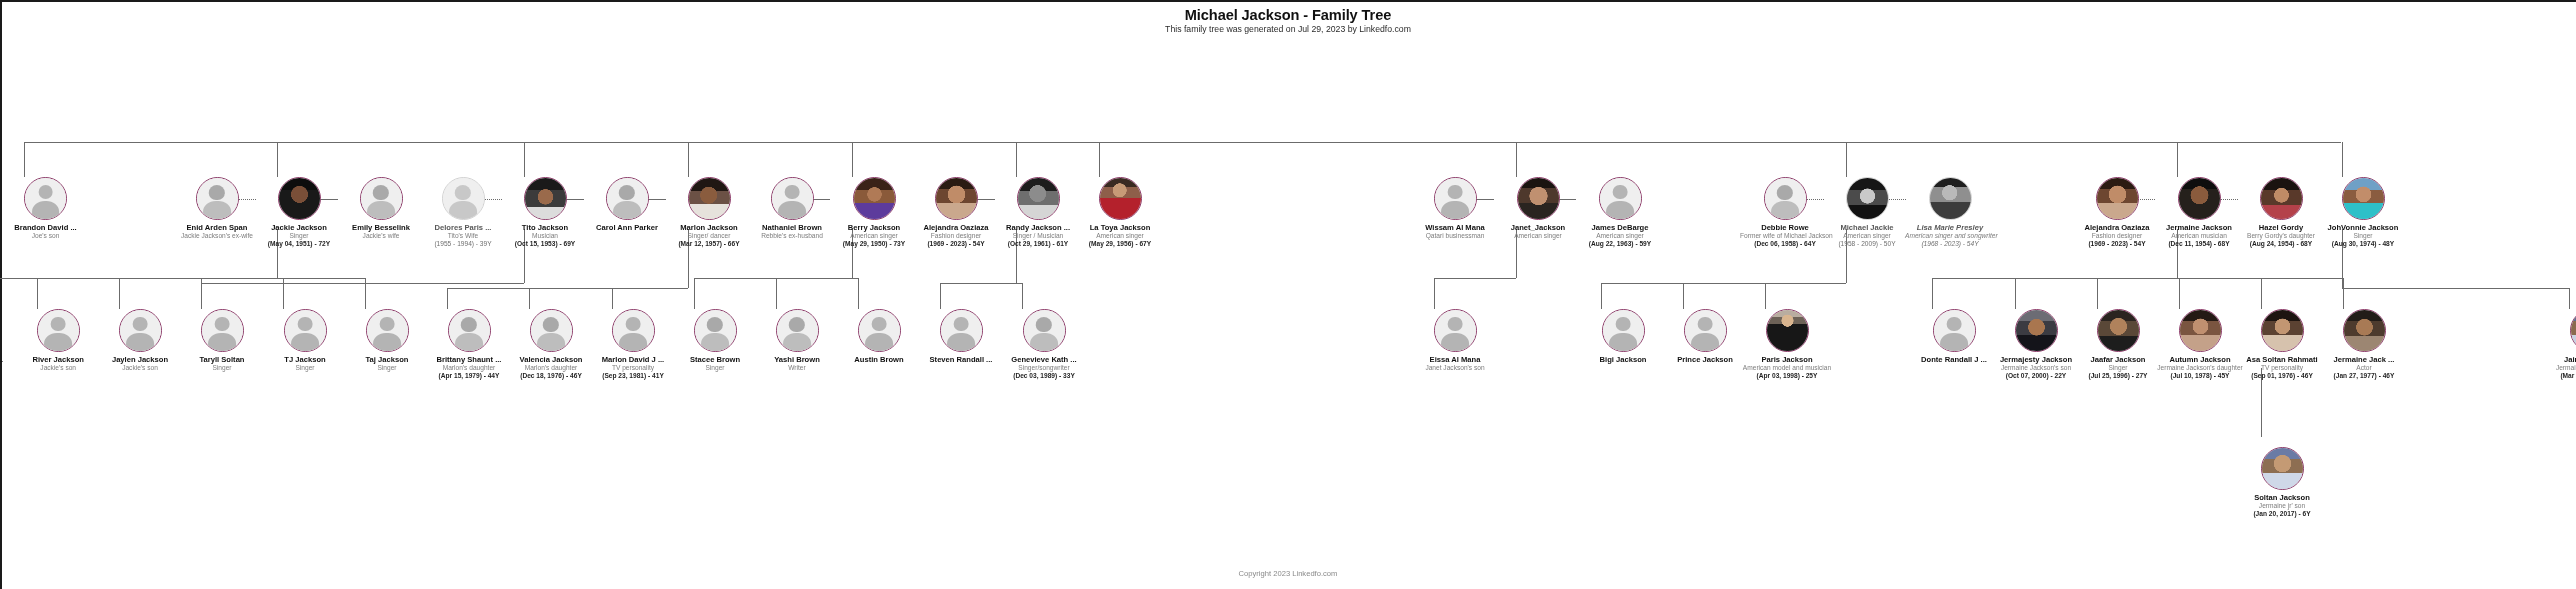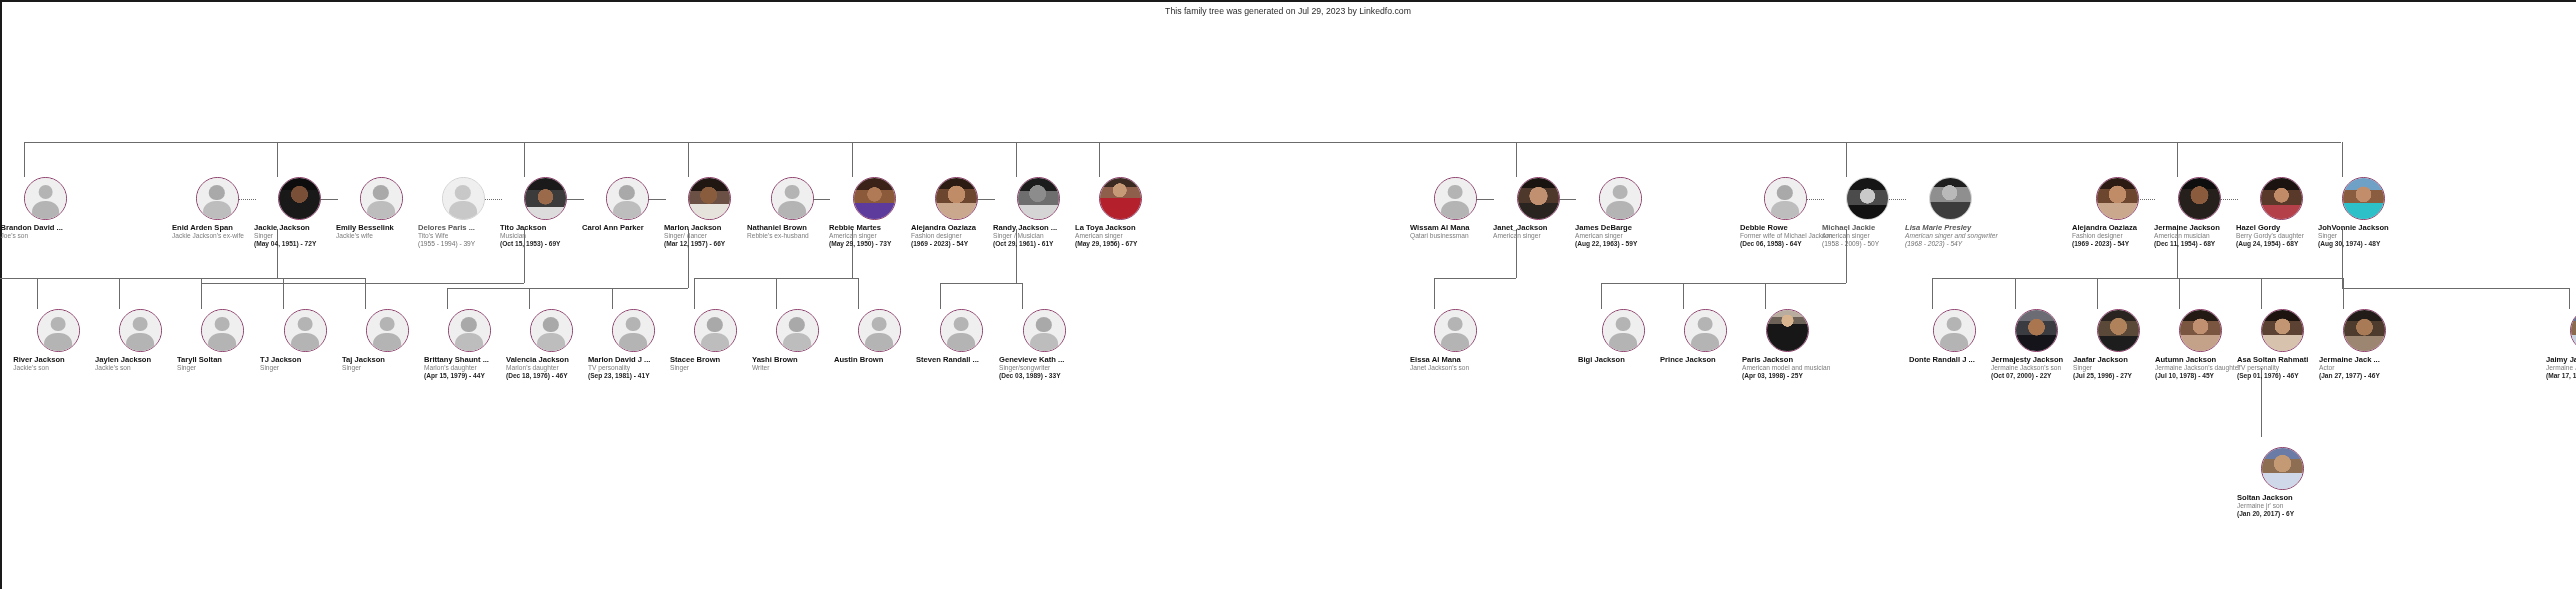--- a/index.html
+++ b/index.html
@@ -45,20 +45,21 @@
   .lnh { height: 1px; }
   .lnv { width: 1px; }
   .dash {
     position: absolute; height: 0; border-top: 1.4px dotted #6b6b6b;
   }
 
   
   .node {
     position: absolute;
     width: 90px;
+    text-align: center;
   }
   .avatar-wrap {
     width: 90px; height: 46px;
     display: flex; align-items: flex-start; justify-content: center;
   }
   .avatar {
     width: 43px; height: 43px; border-radius: 50%;
     border: 1.7px solid #8c3a68;
     background: #efefef;
     overflow: hidden;
@@ -112,20 +113,21 @@
 </style>
 </head>
 <body>
 
 <div id="page">
 
   <div id="topbar"></div>
   <div id="leftbar"></div>
 
   <div id="header">
+    <div id="title">Michael Jackson - Family Tree</div>
     <div id="subtitle">This family tree was generated on Jul 29, 2023 by Linkedfo.com</div>
   </div>
 
   <div id="lines">
       <div class="ln lnh" style="left: 277px; top: 142px; width: 2064px;"></div>
       <div class="ln lnv" style="left: 277px; top: 142px; height: 35px;"></div>
       <div class="ln lnv" style="left: 524px; top: 142px; height: 35px;"></div>
       <div class="ln lnv" style="left: 688px; top: 142px; height: 35px;"></div>
       <div class="ln lnv" style="left: 852px; top: 142px; height: 35px;"></div>
       <div class="ln lnv" style="left: 1016px; top: 142px; height: 35px;"></div>
@@ -300,21 +302,21 @@
         </div>
         <div class="nm">Nathaniel Brown</div>
         <div class="rl">Rebbie's ex-husband</div>
       </div>
       <div class="node" style="left: 829px; top: 177px;">
         <div class="avatar-wrap">
           <div class="avatar">
             <div class="pic" style="background: radial-gradient(circle at 50% 40%, rgb(176, 122, 86) 0px, rgb(176, 122, 86) 22%, transparent 23%), linear-gradient(rgb(58, 34, 24) 0px, rgb(58, 34, 24) 30%, rgb(138, 90, 58) 30%, rgb(138, 90, 58) 62%, rgb(93, 59, 156) 62%, rgb(93, 59, 156) 100%);"></div>
           </div>
         </div>
-        <div class="nm">Rebbie Martes</div>
+        <div class="nm">Berry Jackson</div>
         <div class="rl">American singer</div>
         <div class="dt">(May 29, 1950) - 73Y</div>
       </div>
       <div class="node" style="left: 911px; top: 177px;">
         <div class="avatar-wrap">
           <div class="avatar">
             <div class="pic" style="background: radial-gradient(circle at 50% 40%, rgb(192, 140, 104) 0px, rgb(192, 140, 104) 27%, transparent 28%), linear-gradient(rgb(43, 27, 18) 0px, rgb(43, 27, 18) 26%, rgb(109, 70, 48) 26%, rgb(109, 70, 48) 62%, rgb(202, 168, 141) 62%, rgb(202, 168, 141) 100%);"></div>
           </div>
         </div>
         <div class="nm">Alejandra Oaziaza</div>
@@ -731,14 +733,15 @@
           <div class="avatar">
             <div class="pic" style="background: radial-gradient(circle at 50% 38%, rgb(196, 154, 116) 0px, rgb(196, 154, 116) 26%, transparent 27%), linear-gradient(rgb(106, 123, 165) 0px, rgb(106, 123, 165) 28%, rgb(141, 110, 82) 28%, rgb(141, 110, 82) 62%, rgb(207, 216, 232) 62%, rgb(207, 216, 232) 100%);"></div>
           </div>
         </div>
         <div class="nm">Soltan Jackson</div>
         <div class="rl">Jermaine jr' son</div>
         <div class="dt">(Jan 20, 2017) - 6Y</div>
       </div>
     </div>
 
+  <div id="footer">Copyright 2023 Linkedfo.com</div>
 </div>
 
 
 </body></html>

